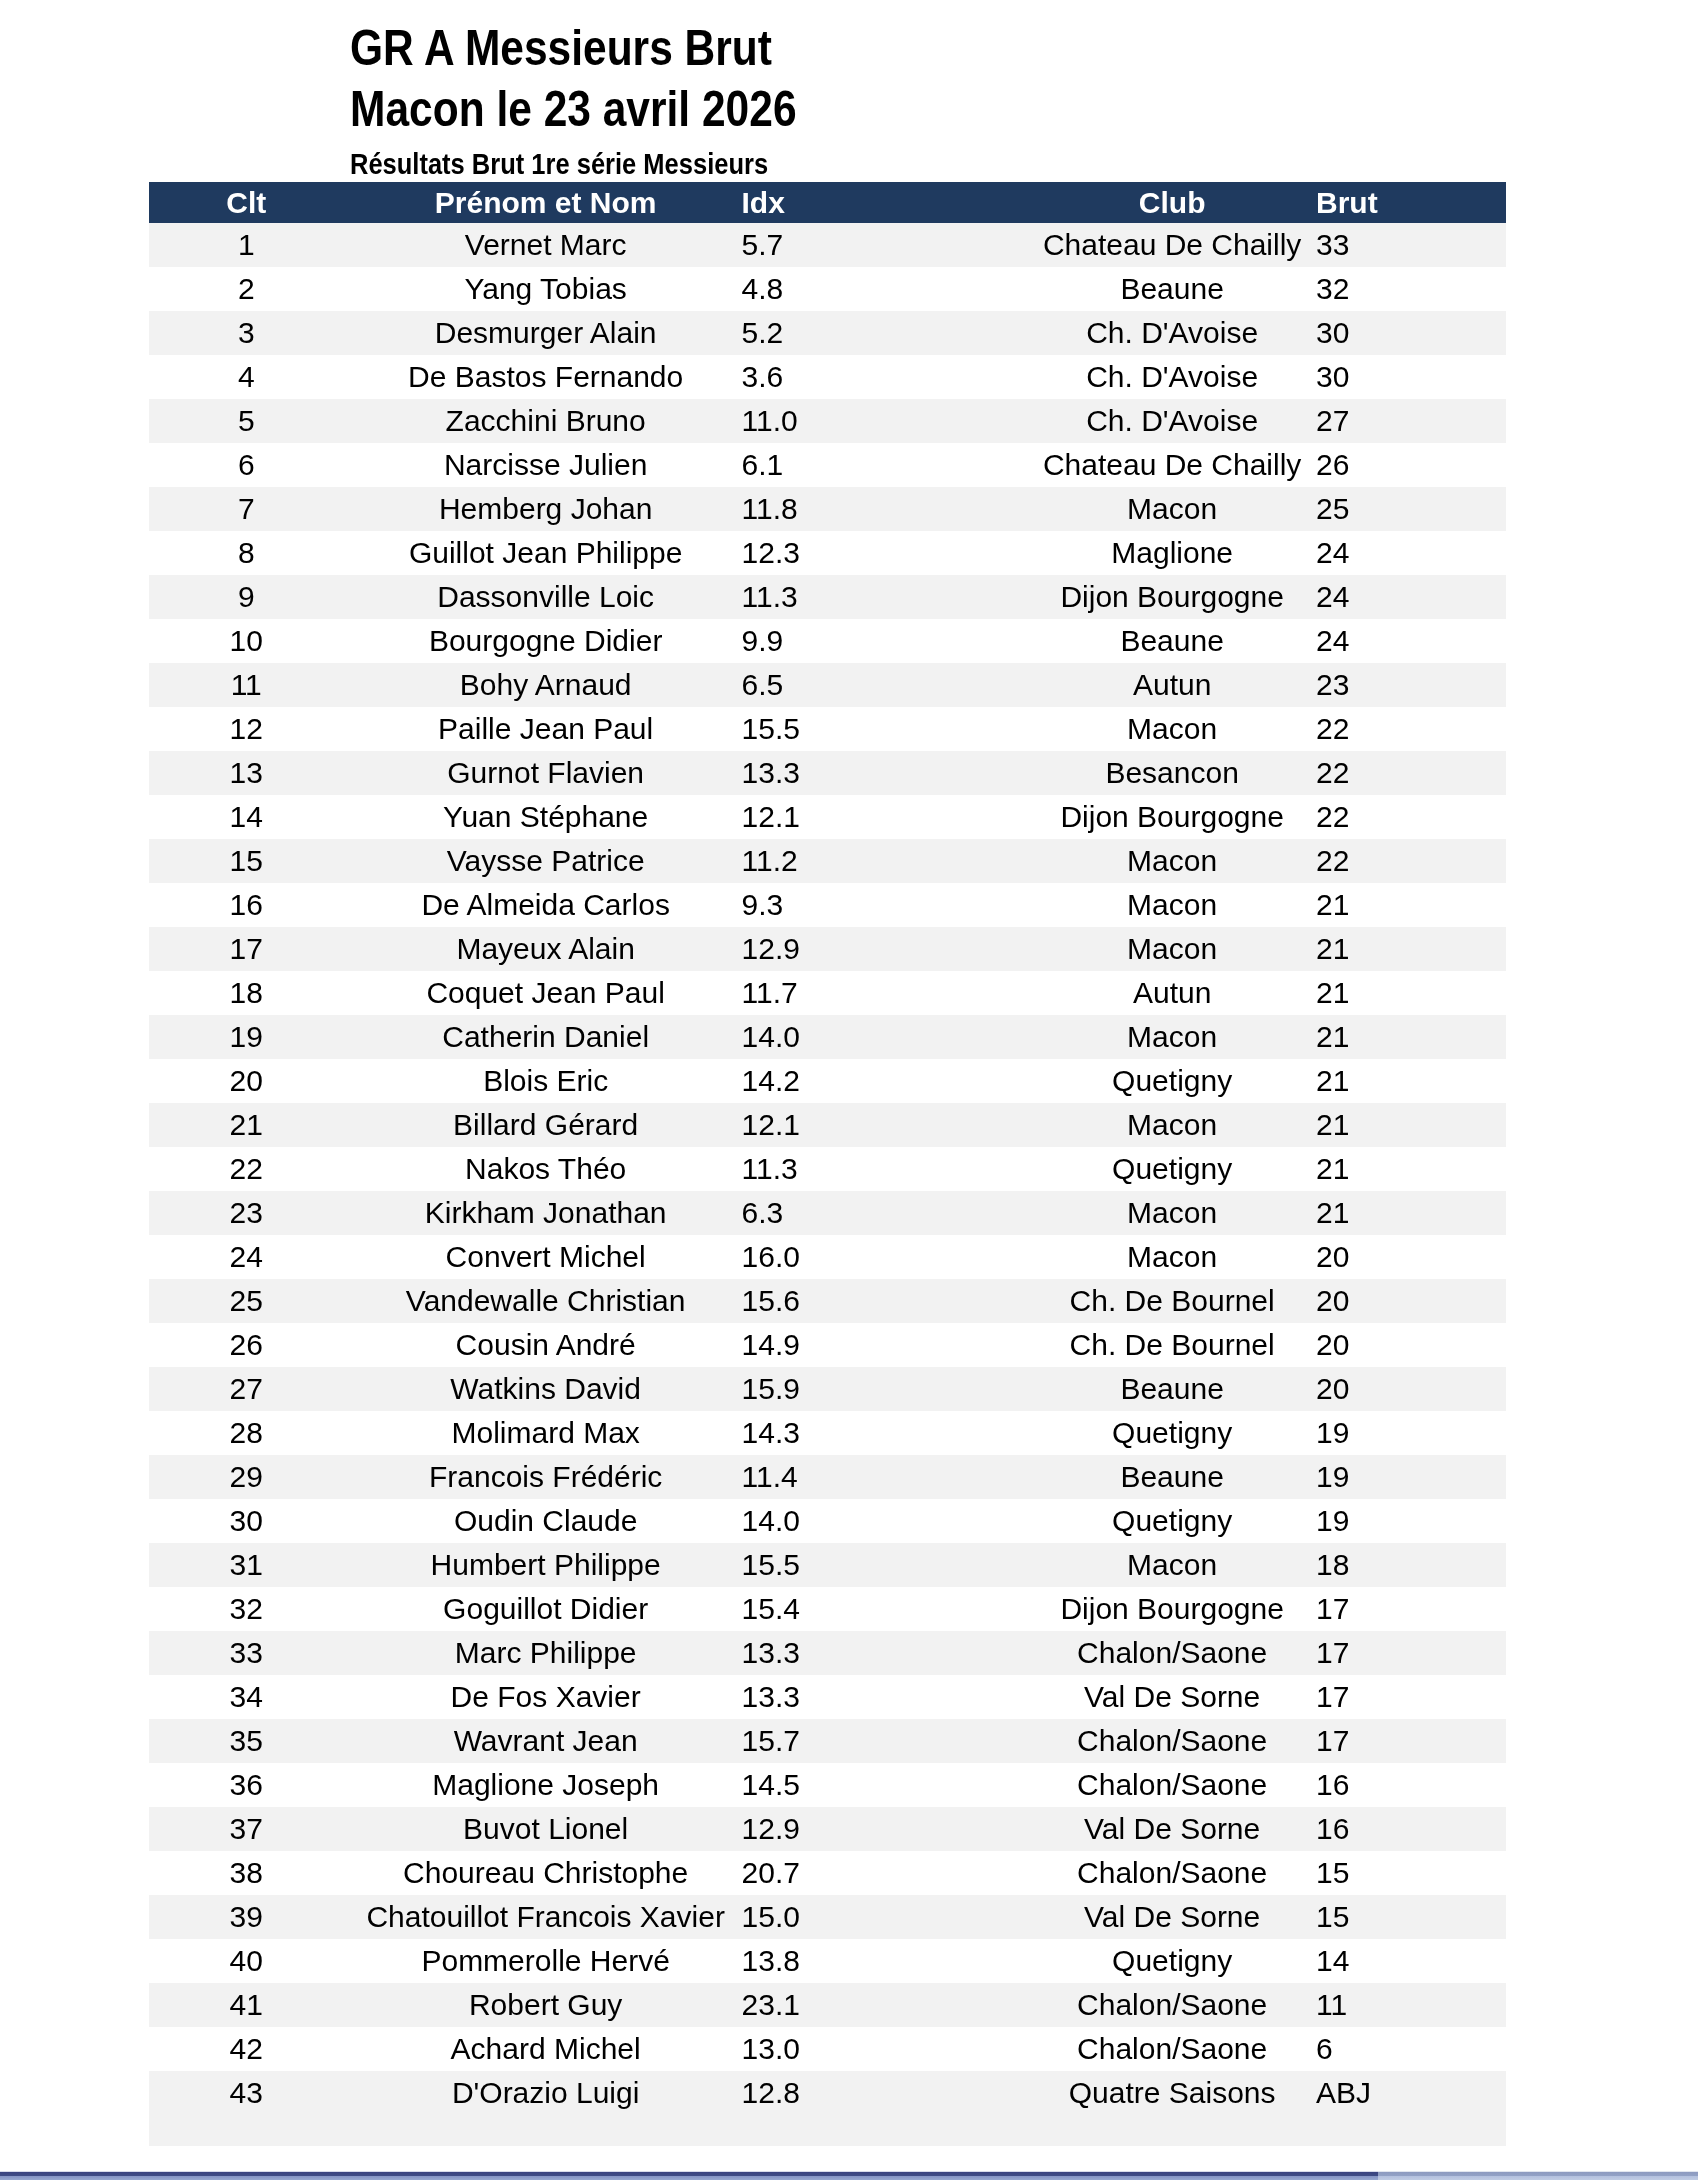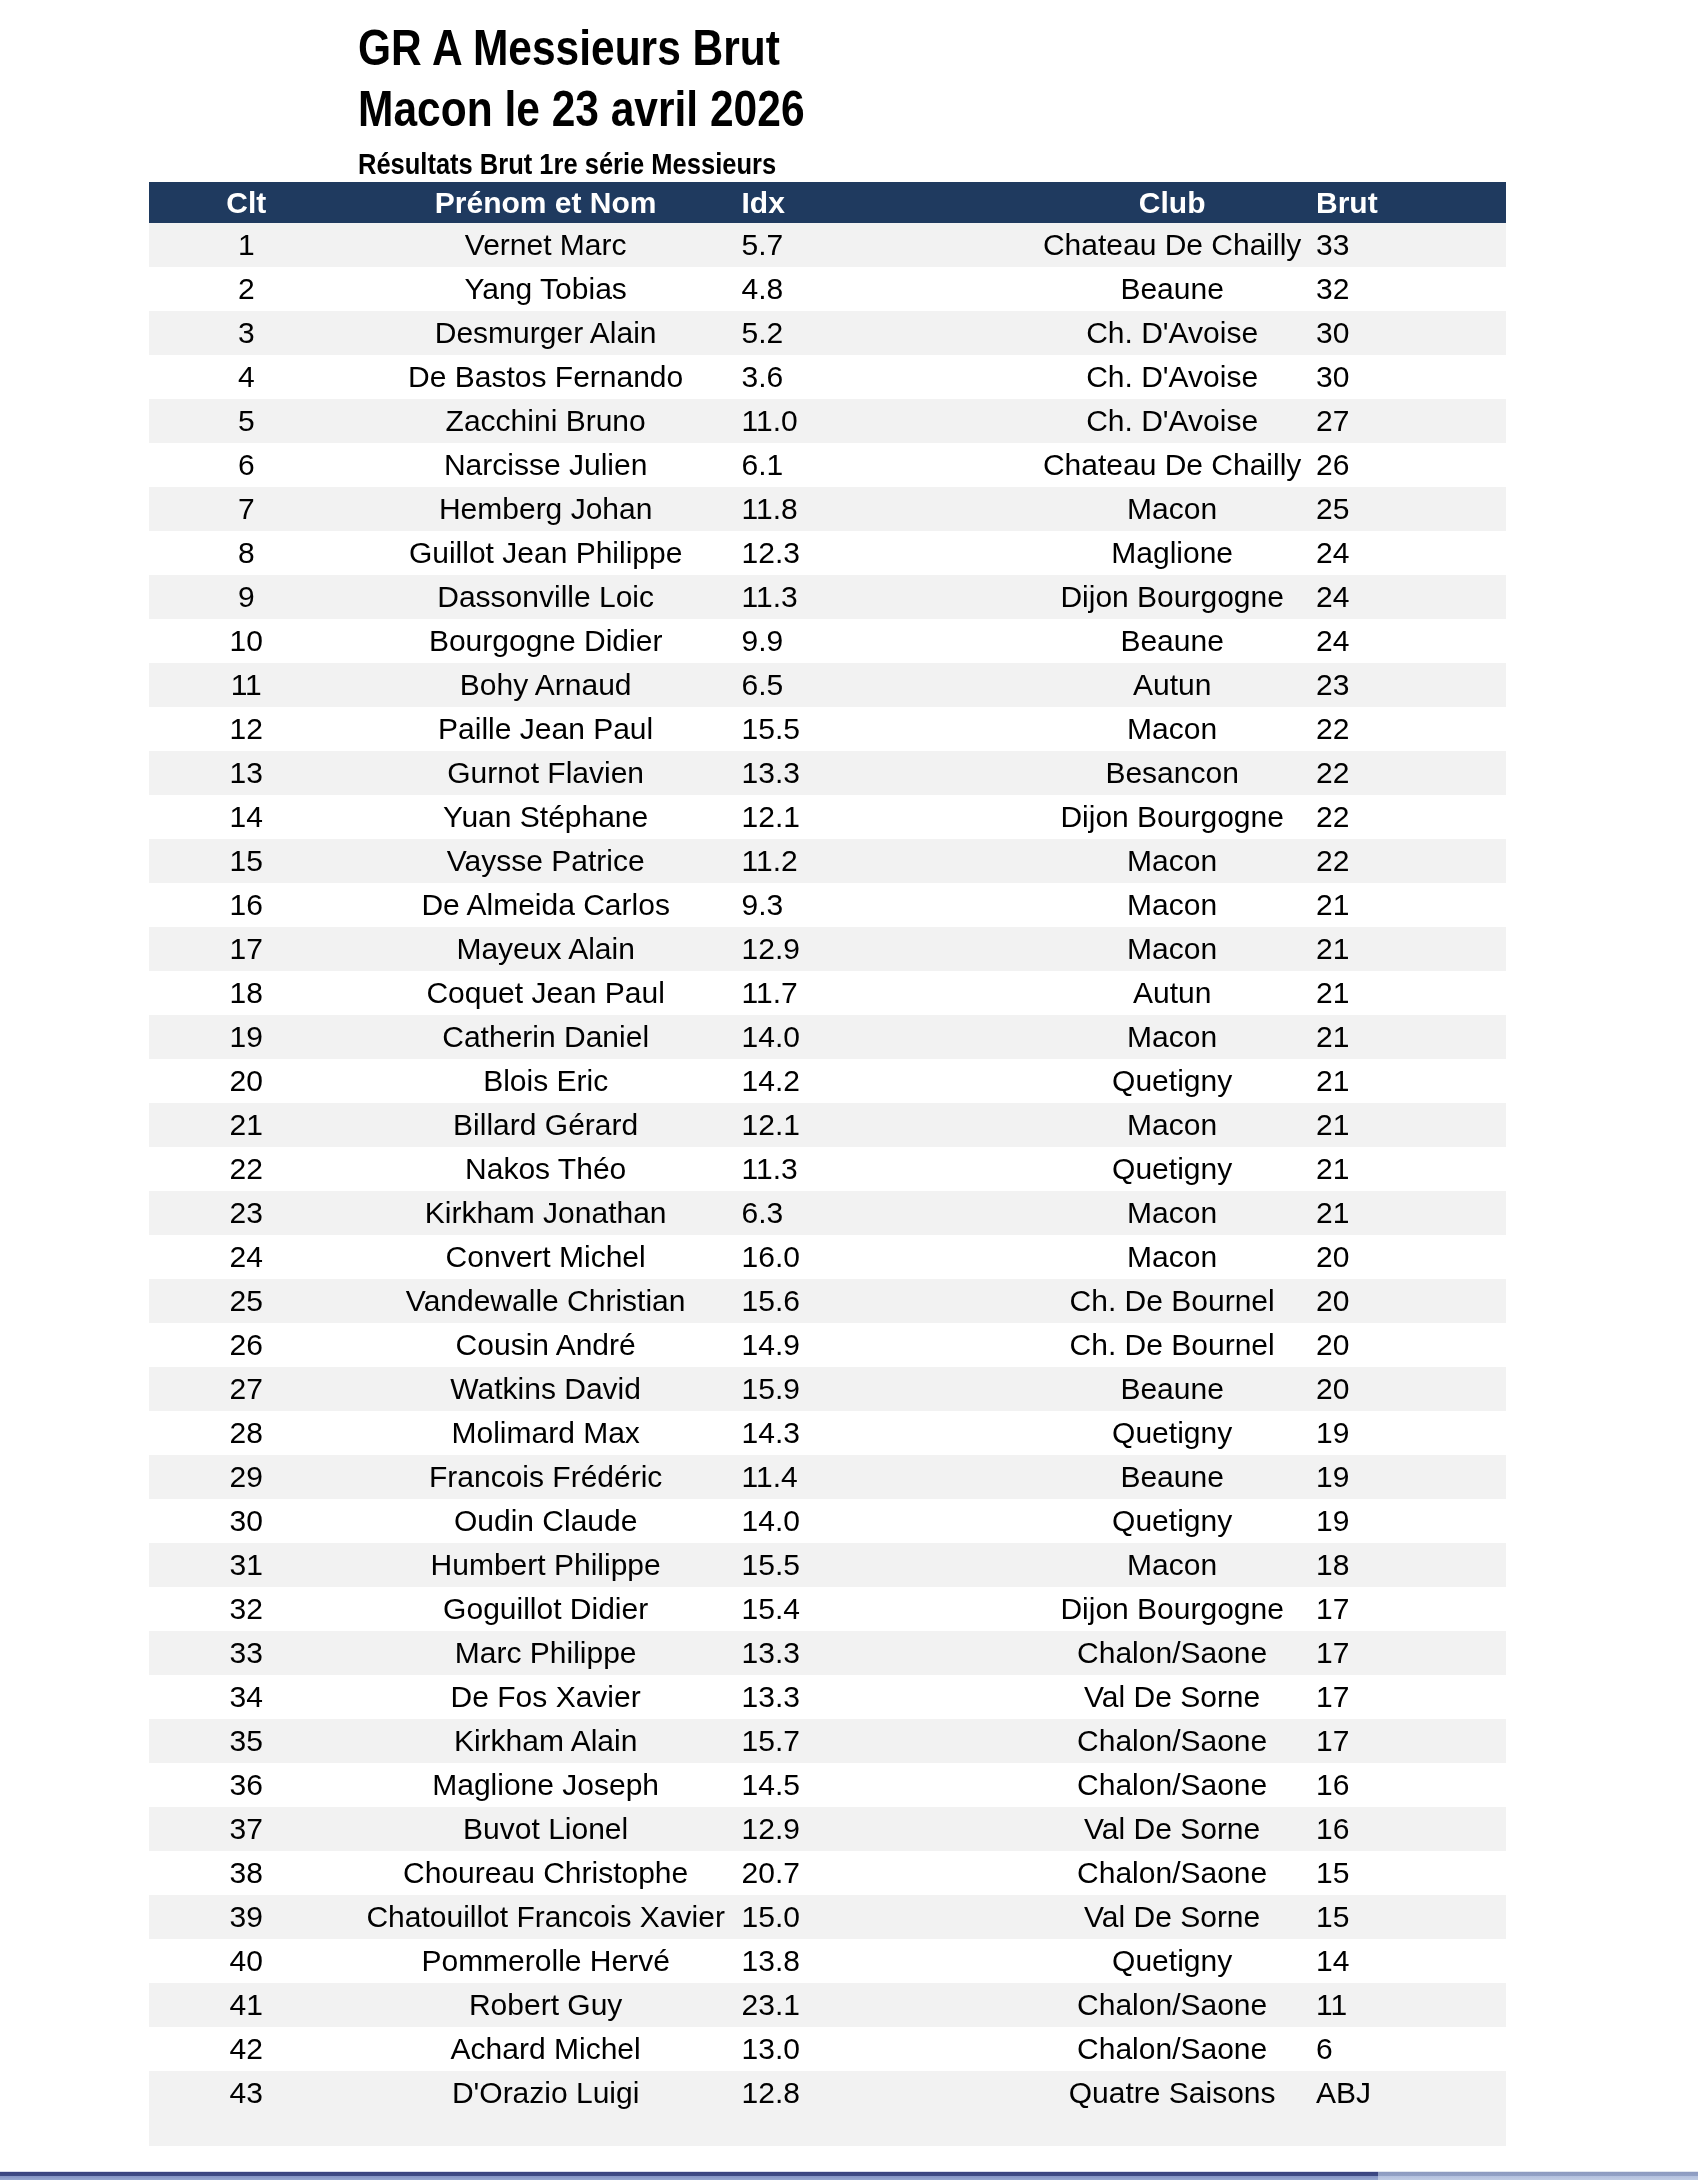--- a/index.html
+++ b/index.html
@@ -1,20 +1,20 @@
 <!DOCTYPE html>
 <html style="font-size:14.5px"><head>
 <meta charset="utf-8">
 <style>
   html,body{margin:0;padding:0;}
   body{
     width:1699px;height:2180px;position:relative;background:#ffffff;
     font-family:"Liberation Sans", sans-serif;color:#000;overflow:hidden;
   }
-  .titles{position:absolute;left:358px;top:18px;}
+  .titles{position:absolute;left:350px;top:18px;}
   .title-line{font-weight:bold;white-space:nowrap;transform:scaleX(0.85);transform-origin:0 50%;}
   .title-main{font-size:50px;line-height:61px;}
   .title-sub{font-size:30px;line-height:47px;}
 
   .results-table{position:absolute;left:149px;top:182px;width:1357px;}
   .thead{
     height:41px;background:#1f3a5f;color:#ffffff;font-weight:bold;font-size:30px;
     display:flex;align-items:center;
   }
   .tr{height:44px;display:flex;align-items:center;font-size:30px;background:#ffffff;}
@@ -288,21 +288,21 @@
   </div>
       <div class="tr">
     <div class="td c-clt">34</div>
     <div class="td c-name">De Fos Xavier</div>
     <div class="td c-idx">13.3</div>
     <div class="td c-club">Val De Sorne</div>
     <div class="td c-brut">17</div>
   </div>
       <div class="tr odd">
     <div class="td c-clt">35</div>
-    <div class="td c-name">Kirkham Alain</div>
+    <div class="td c-name">Wavrant Jean</div>
     <div class="td c-idx">15.7</div>
     <div class="td c-club">Chalon/Saone</div>
     <div class="td c-brut">17</div>
   </div>
       <div class="tr">
     <div class="td c-clt">36</div>
     <div class="td c-name">Maglione Joseph</div>
     <div class="td c-idx">14.5</div>
     <div class="td c-club">Chalon/Saone</div>
     <div class="td c-brut">16</div>

